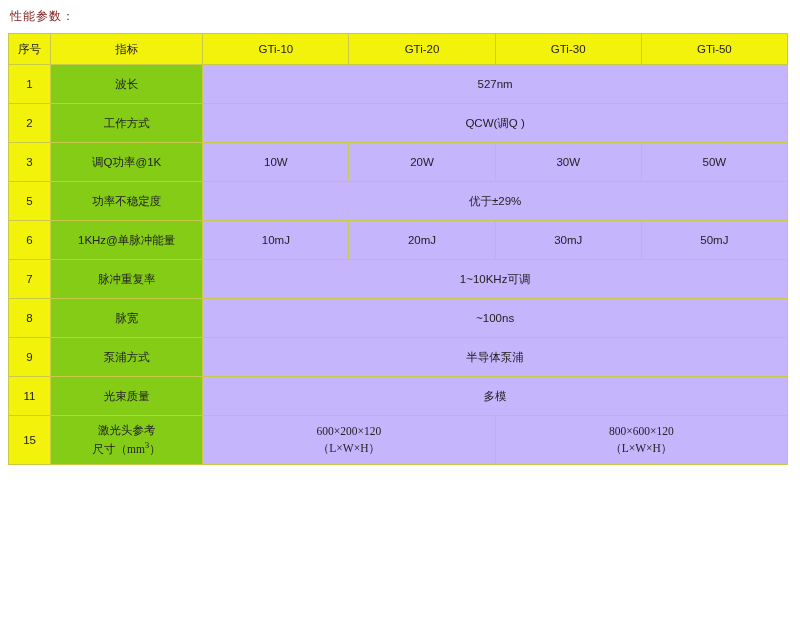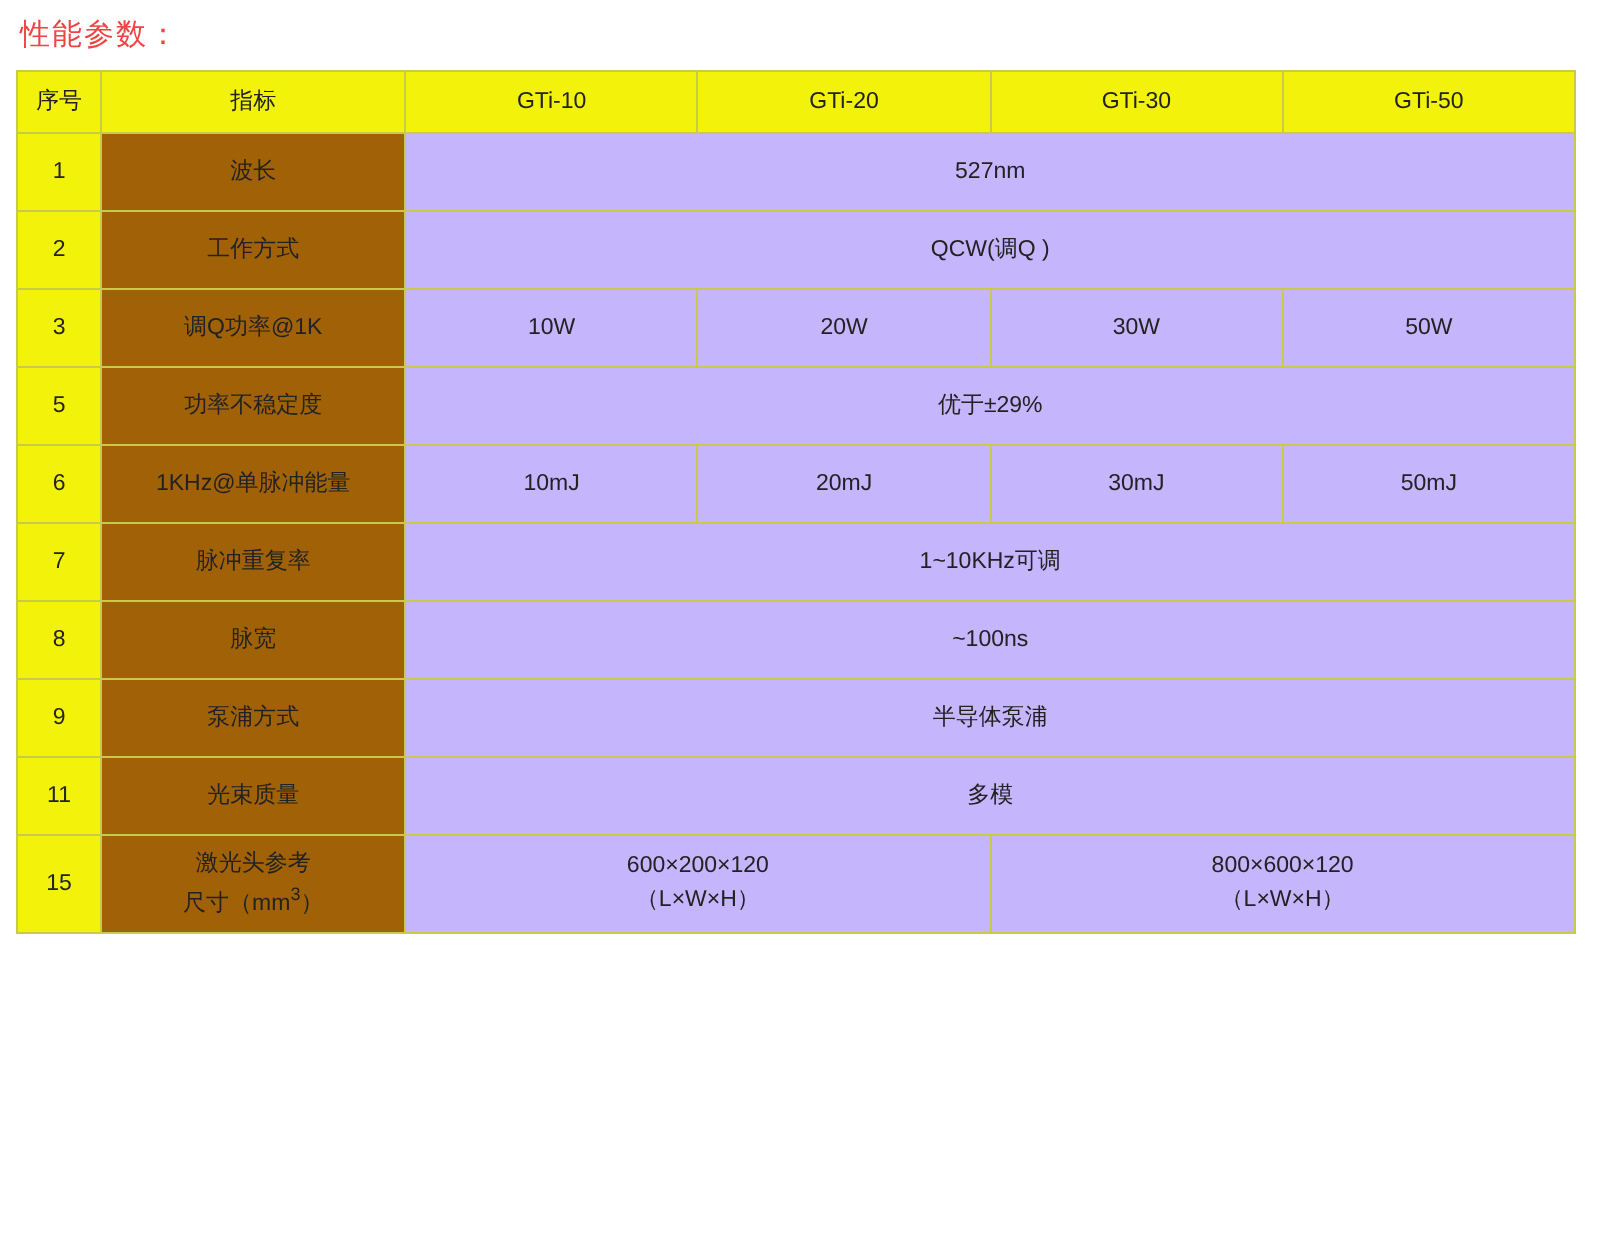--- a/index.html
+++ b/index.html
@@ -8,22 +8,22 @@
     background: #ffffff;
   }
   body {
     width: 800px;
     height: 622px;
     font-family: "Liberation Sans", sans-serif;
     color: #222222;
     overflow: hidden;
   }
   .page-title {
-    font-size: 15px;
-    color: #ef4444;
+    font-size: 12px;
+    color: #7f1d1d;
     margin: 8px 0 8px 10px;
     letter-spacing: 1px;
   }
   table.spec {
     border-collapse: collapse;
     width: 780px;
     margin-left: 8px;
     table-layout: fixed;
   }
   table.spec td, table.spec th {
@@ -42,40 +42,41 @@
   .head-cell {
     background: #f2f20a;
     height: 30px;
     font-size: 12px;
   }
   .no-cell {
     background: #f2f20a;
     height: 38px;
   }
   .item-cell {
-    background: #a16207;
+    background: #84cc16;
     height: 38px;
     font-size: 12px;
   }
   .val-cell {
     background: #c4b5fd;
     height: 38px;
   }
   .val-cell.tall {
     height: 48px;
   }
   .no-cell.tall, .item-cell.tall {
     height: 48px;
   }
   .sub {
     font-size: 9px;
     vertical-align: super;
   }
   .two-line span {
     display: block;
+    font-family: Liberation Serif, serif;
   }
 </style>
 </head>
 <body>
 
 <div class="page-title">性能参数：</div>
 
 <table class="spec">
   <colgroup>
     <col class="col-no">

